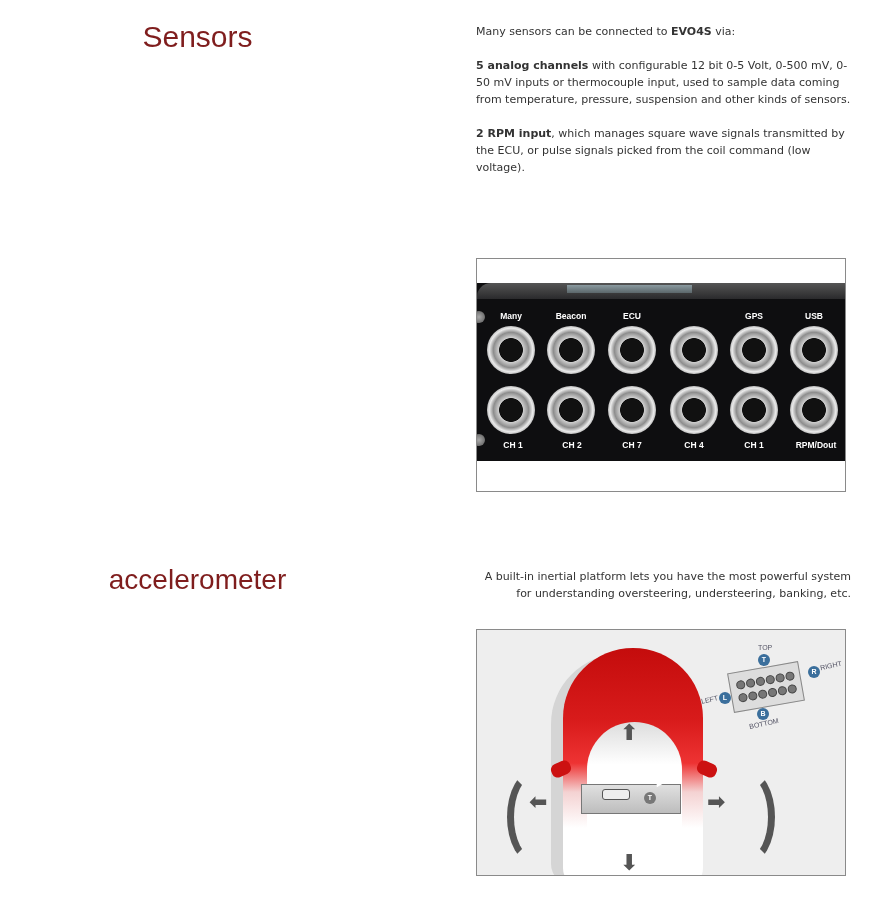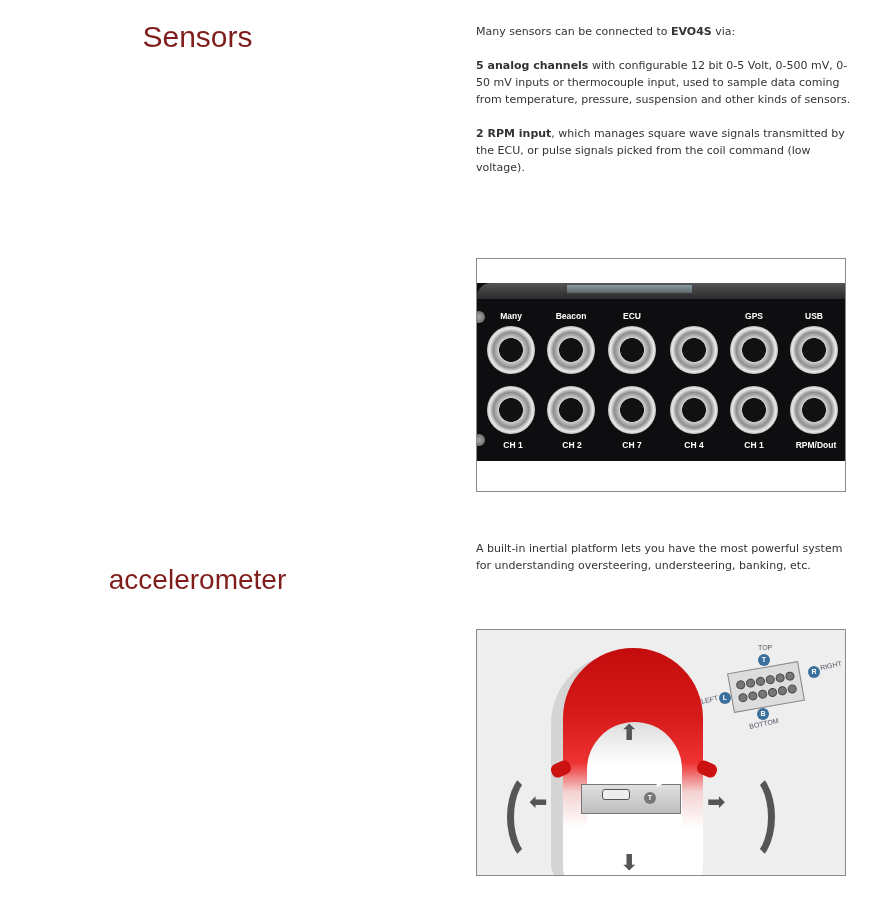--- a/index.html
+++ b/index.html
@@ -79,21 +79,21 @@
   <div class="conn-label" style="left:125px; top:181px;">CH 7</div>
   <div class="conn-label" style="left:187px; top:181px;">CH 4</div>
   <div class="conn-label" style="left:247px; top:181px;">CH 1</div>
   <div class="conn-label" style="left:309px; top:181px;">RPM/Dout</div>
 </div>
 
 <div class="heading h2">
   <div>accelerometer</div>
 </div>
 
-<div class="body-text" style="top:540px;">
+<div class="body-text" style="top:568px;text-align:right;">
   <p>A built-in inertial platform lets you have the most powerful system for understanding oversteering, understeering, banking, etc.</p>
 </div>
 
 <div class="figure" style="top:629px; height:245px;">
   <div class="car-bg"></div>
   <div class="car-shadow"></div>
   <div class="car-body"></div>
   <div class="car-cabin"></div>
   <div class="mirror" style="left:74px; top:132px; transform:rotate(-25deg);"></div>
   <div class="mirror" style="left:220px; top:132px; transform:rotate(25deg);"></div>

